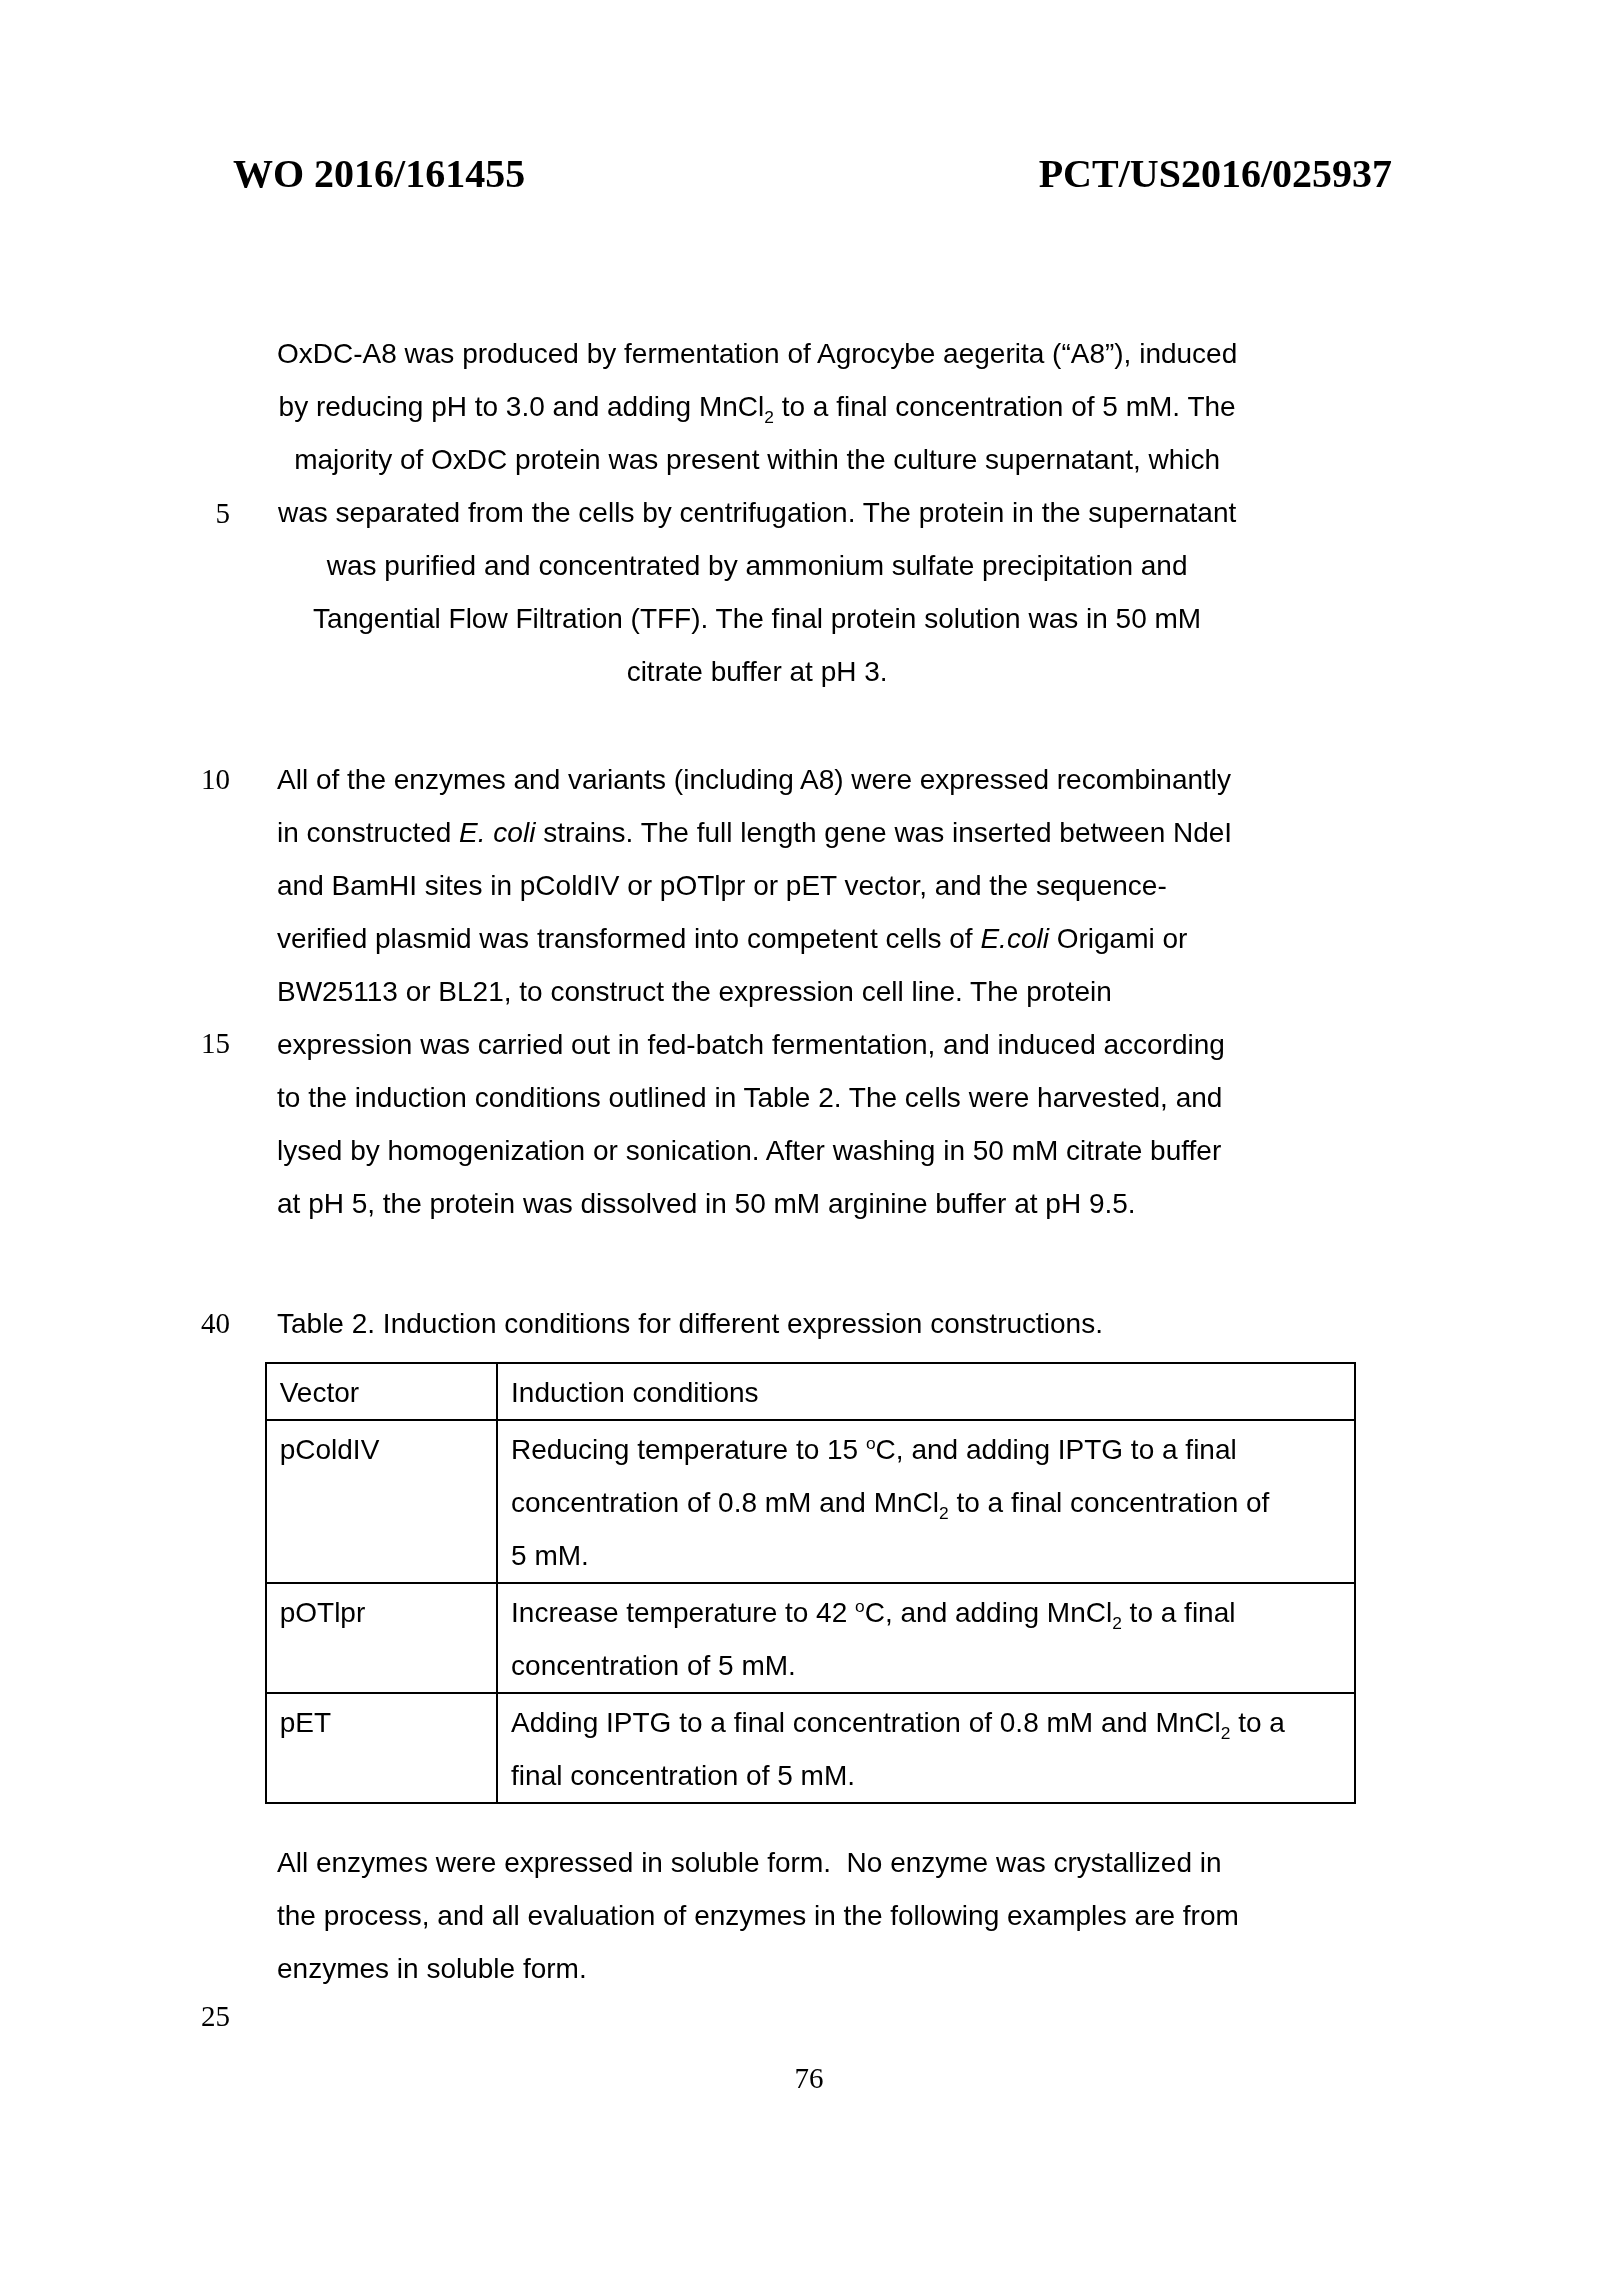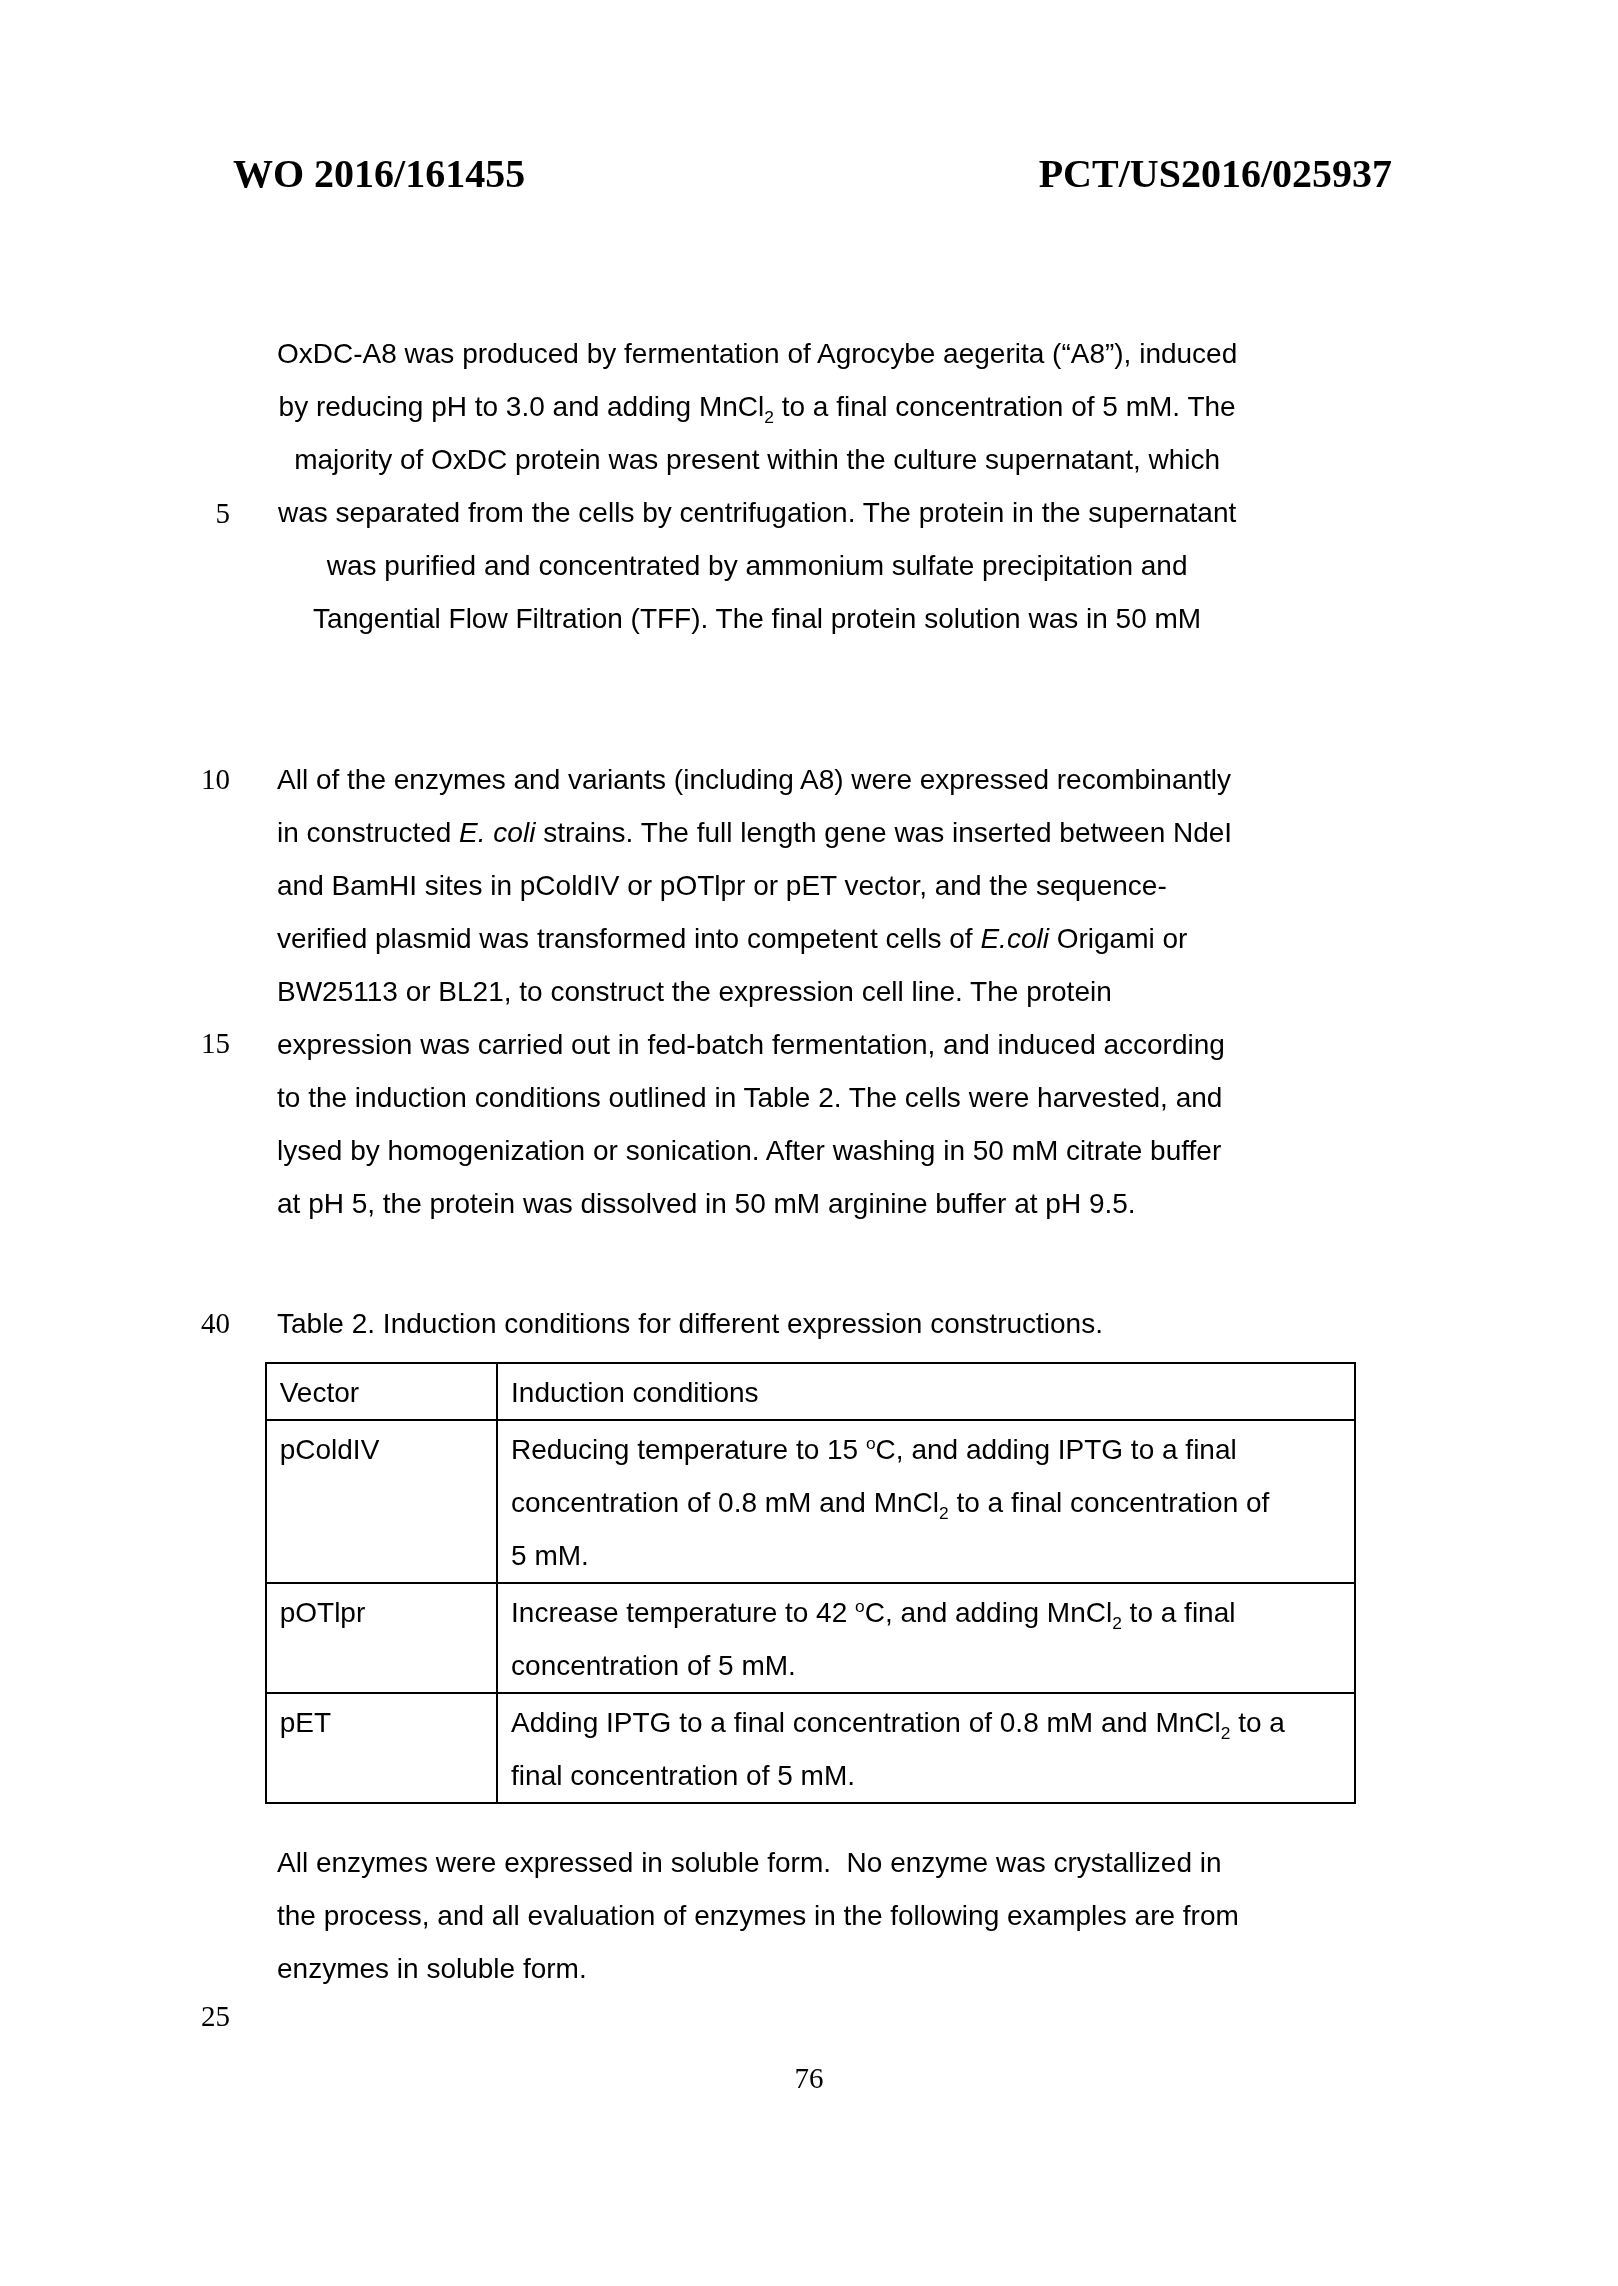--- a/index.html
+++ b/index.html
@@ -102,20 +102,21 @@
 <div id="ln-20" class="lnum">40</div>
 <div id="ln-25" class="lnum">25</div>
 
 <div id="para-1" class="para">
     <div class="tline">OxDC-A8 was produced by fermentation of Agrocybe aegerita (“A8”), induced</div>
     <div class="tline">by reducing pH to 3.0 and adding MnCl<sub>2</sub> to a final concentration of 5 mM. The</div>
     <div class="tline">majority of OxDC protein was present within the culture supernatant, which</div>
     <div class="tline">was separated from the cells by centrifugation. The protein in the supernatant</div>
     <div class="tline">was purified and concentrated by ammonium sulfate precipitation and</div>
     <div class="tline">Tangential Flow Filtration (TFF). The final protein solution was in 50 mM</div>
+    <div class="tline">citrate buffer at pH 3.</div>
   </div>
 <div id="para-2" class="para">
     <div class="tline">All of the enzymes and variants (including A8) were expressed recombinantly</div>
     <div class="tline">in constructed <i>E. coli</i> strains. The full length gene was inserted between NdeI</div>
     <div class="tline">and BamHI sites in pColdIV or pOTlpr or pET vector, and the sequence-</div>
     <div class="tline">verified plasmid was transformed into competent cells of <i>E.coli</i> Origami or</div>
     <div class="tline">BW25113 or BL21, to construct the expression cell line. The protein</div>
     <div class="tline">expression was carried out in fed-batch fermentation, and induced according</div>
     <div class="tline">to the induction conditions outlined in Table 2. The cells were harvested, and</div>
     <div class="tline">lysed by homogenization or sonication. After washing in 50 mM citrate buffer</div>

